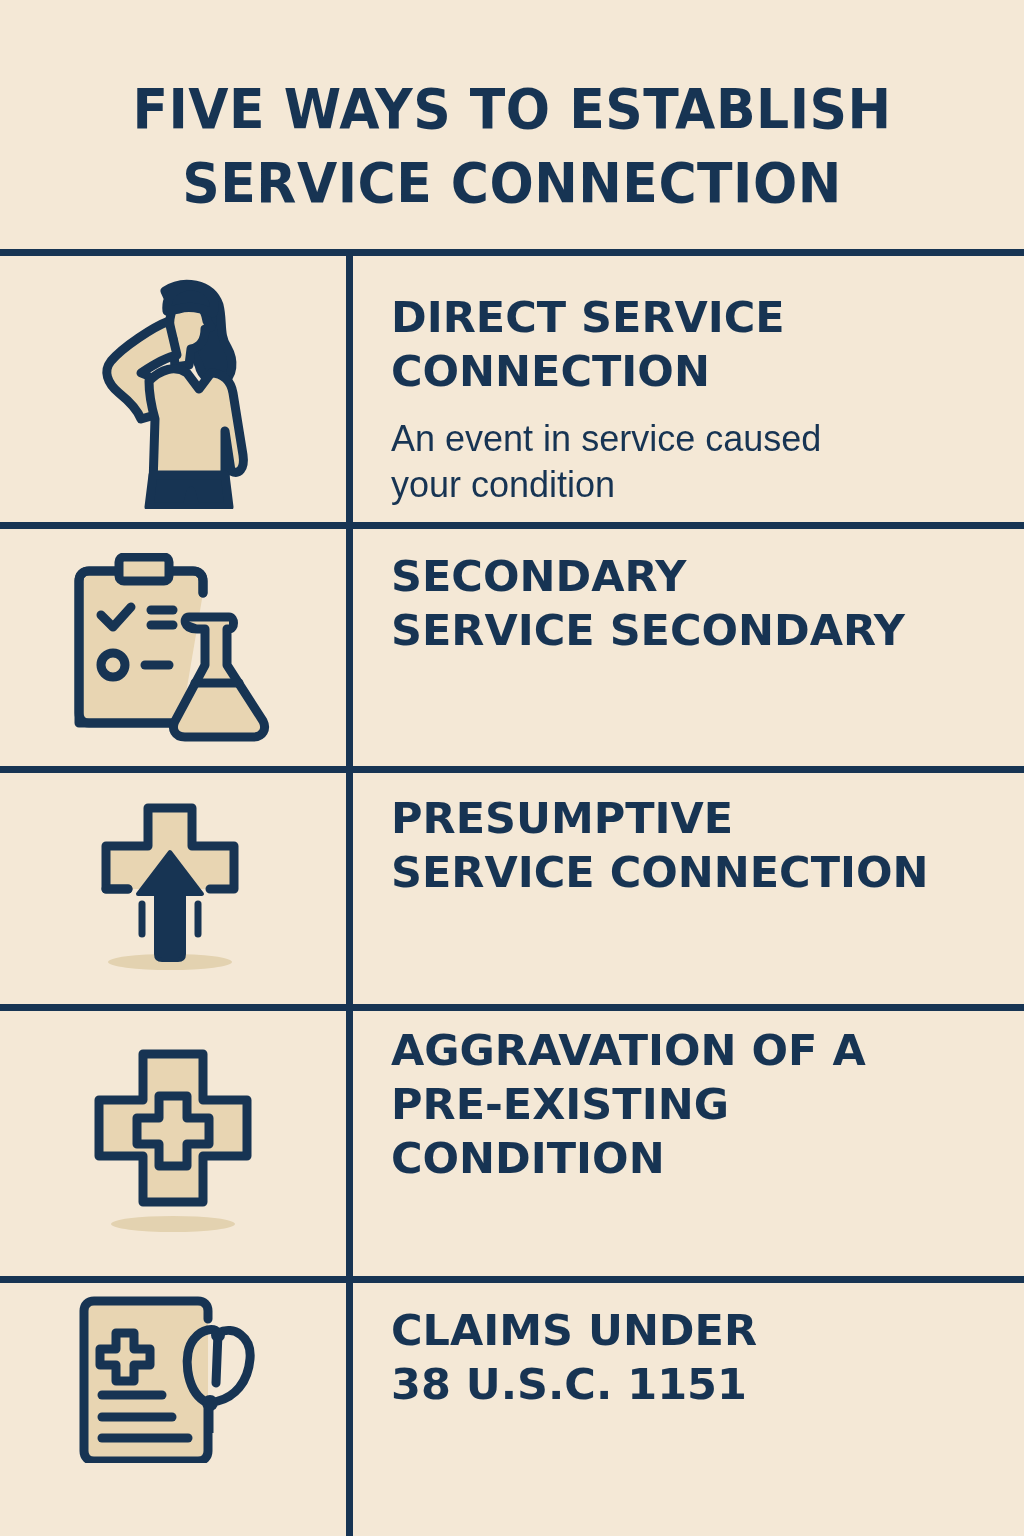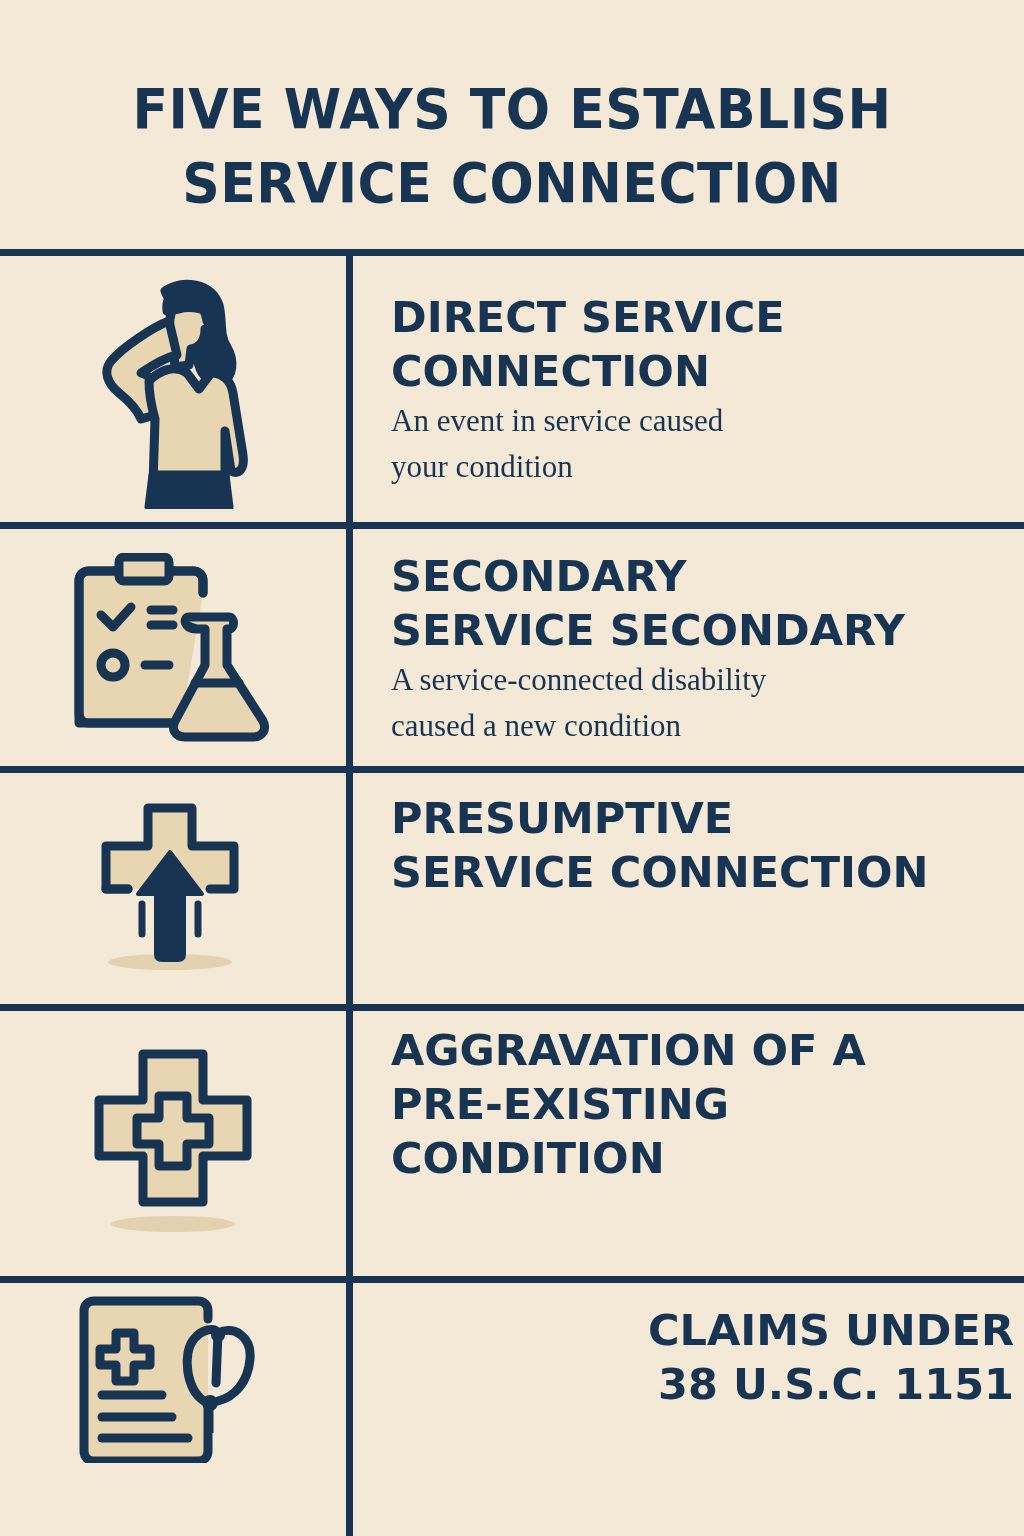--- a/index.html
+++ b/index.html
@@ -48,26 +48,26 @@
     .row-title {
       font-family: "DejaVu Sans", sans-serif;
       font-weight: bold;
       font-size: 43px;
       line-height: 54px;
       color: #173453;
       white-space: pre-line;
       letter-spacing: 0px;
     }
     .row-desc {
-      font-family: Liberation Serif, serif;
-      font-size: 31px;
+      font-family: Liberation Sans, sans-serif;
+      font-size: 36px;
       line-height: 46px;
       color: #173453;
       white-space: pre-line;
-      margin-top: 0;
+      margin-top: 18px;
     }
     svg { display: block; }
   </style>
 </head>
 <body>
 
 <h1 class="title" style="white-space: pre-line;">FIVE WAYS TO ESTABLISH
 SERVICE CONNECTION</h1>
 
 <div class="hline" style="top:249px;"></div>
@@ -125,22 +125,20 @@
 
           <path d="M116 64 L156 64 C162 64 162 76 156 76 L154 76 L154 112 L190 168 C194 176 190 184 180 184 L112 184 C102 184 98 176 102 168 L132 112 L132 76 L124 76 C110 76 110 64 116 64 Z" fill="#e8d5b2"></path>
           <line x1="122" y1="130" x2="166" y2="130"></line>
         </g>
       </svg>
     </span>
   </div>
   <div class="text-cell" style="top:20px;">
     <div class="row-title">SECONDARY
 SERVICE SECONDARY</div>
-    <div class="row-desc">A service-connected disability
-caused a new condition</div>
   </div>
 </div>
 
 <div class="row" style="top:773px; height:231px;padding-left:48px;">
   <div class="icon-cell">
     <span>
       <svg width="150" height="190" viewBox="0 0 150 190">
         <ellipse cx="72" cy="168" rx="62" ry="8" fill="#e3d2b0"></ellipse>
         <g stroke="#173453" stroke-width="9" stroke-linejoin="round" stroke-linecap="round">
           <path d="M30 95 L8 95 L8 52 L50 52 L50 14 L94 14 L94 52 L136 52 L136 95 L112 95" fill="#e8d5b2"></path>
@@ -194,17 +192,17 @@
           <path d="M140 40 C156 32 174 44 172 66 C170 90 156 104 140 108" fill="none"></path>
           <line x1="140" y1="40" x2="138" y2="90"></line>
           <line x1="134" y1="108" x2="134" y2="168" stroke-width="0"></line>
         </g>
         <circle cx="140" cy="42" r="7" fill="#173453"></circle>
         <circle cx="132" cy="110" r="8" fill="#173453"></circle>
         <line x1="132" y1="110" x2="132" y2="140" stroke="#173453" stroke-width="7"></line>
       </svg>
     </span>
   </div>
-  <div class="text-cell" style="top:20px;text-align:right;">
+  <div class="text-cell" style="top:20px;">
     <div class="row-title">CLAIMS UNDER
 38 U.S.C. 1151</div>
   </div>
 </div>
 
 </body></html>

